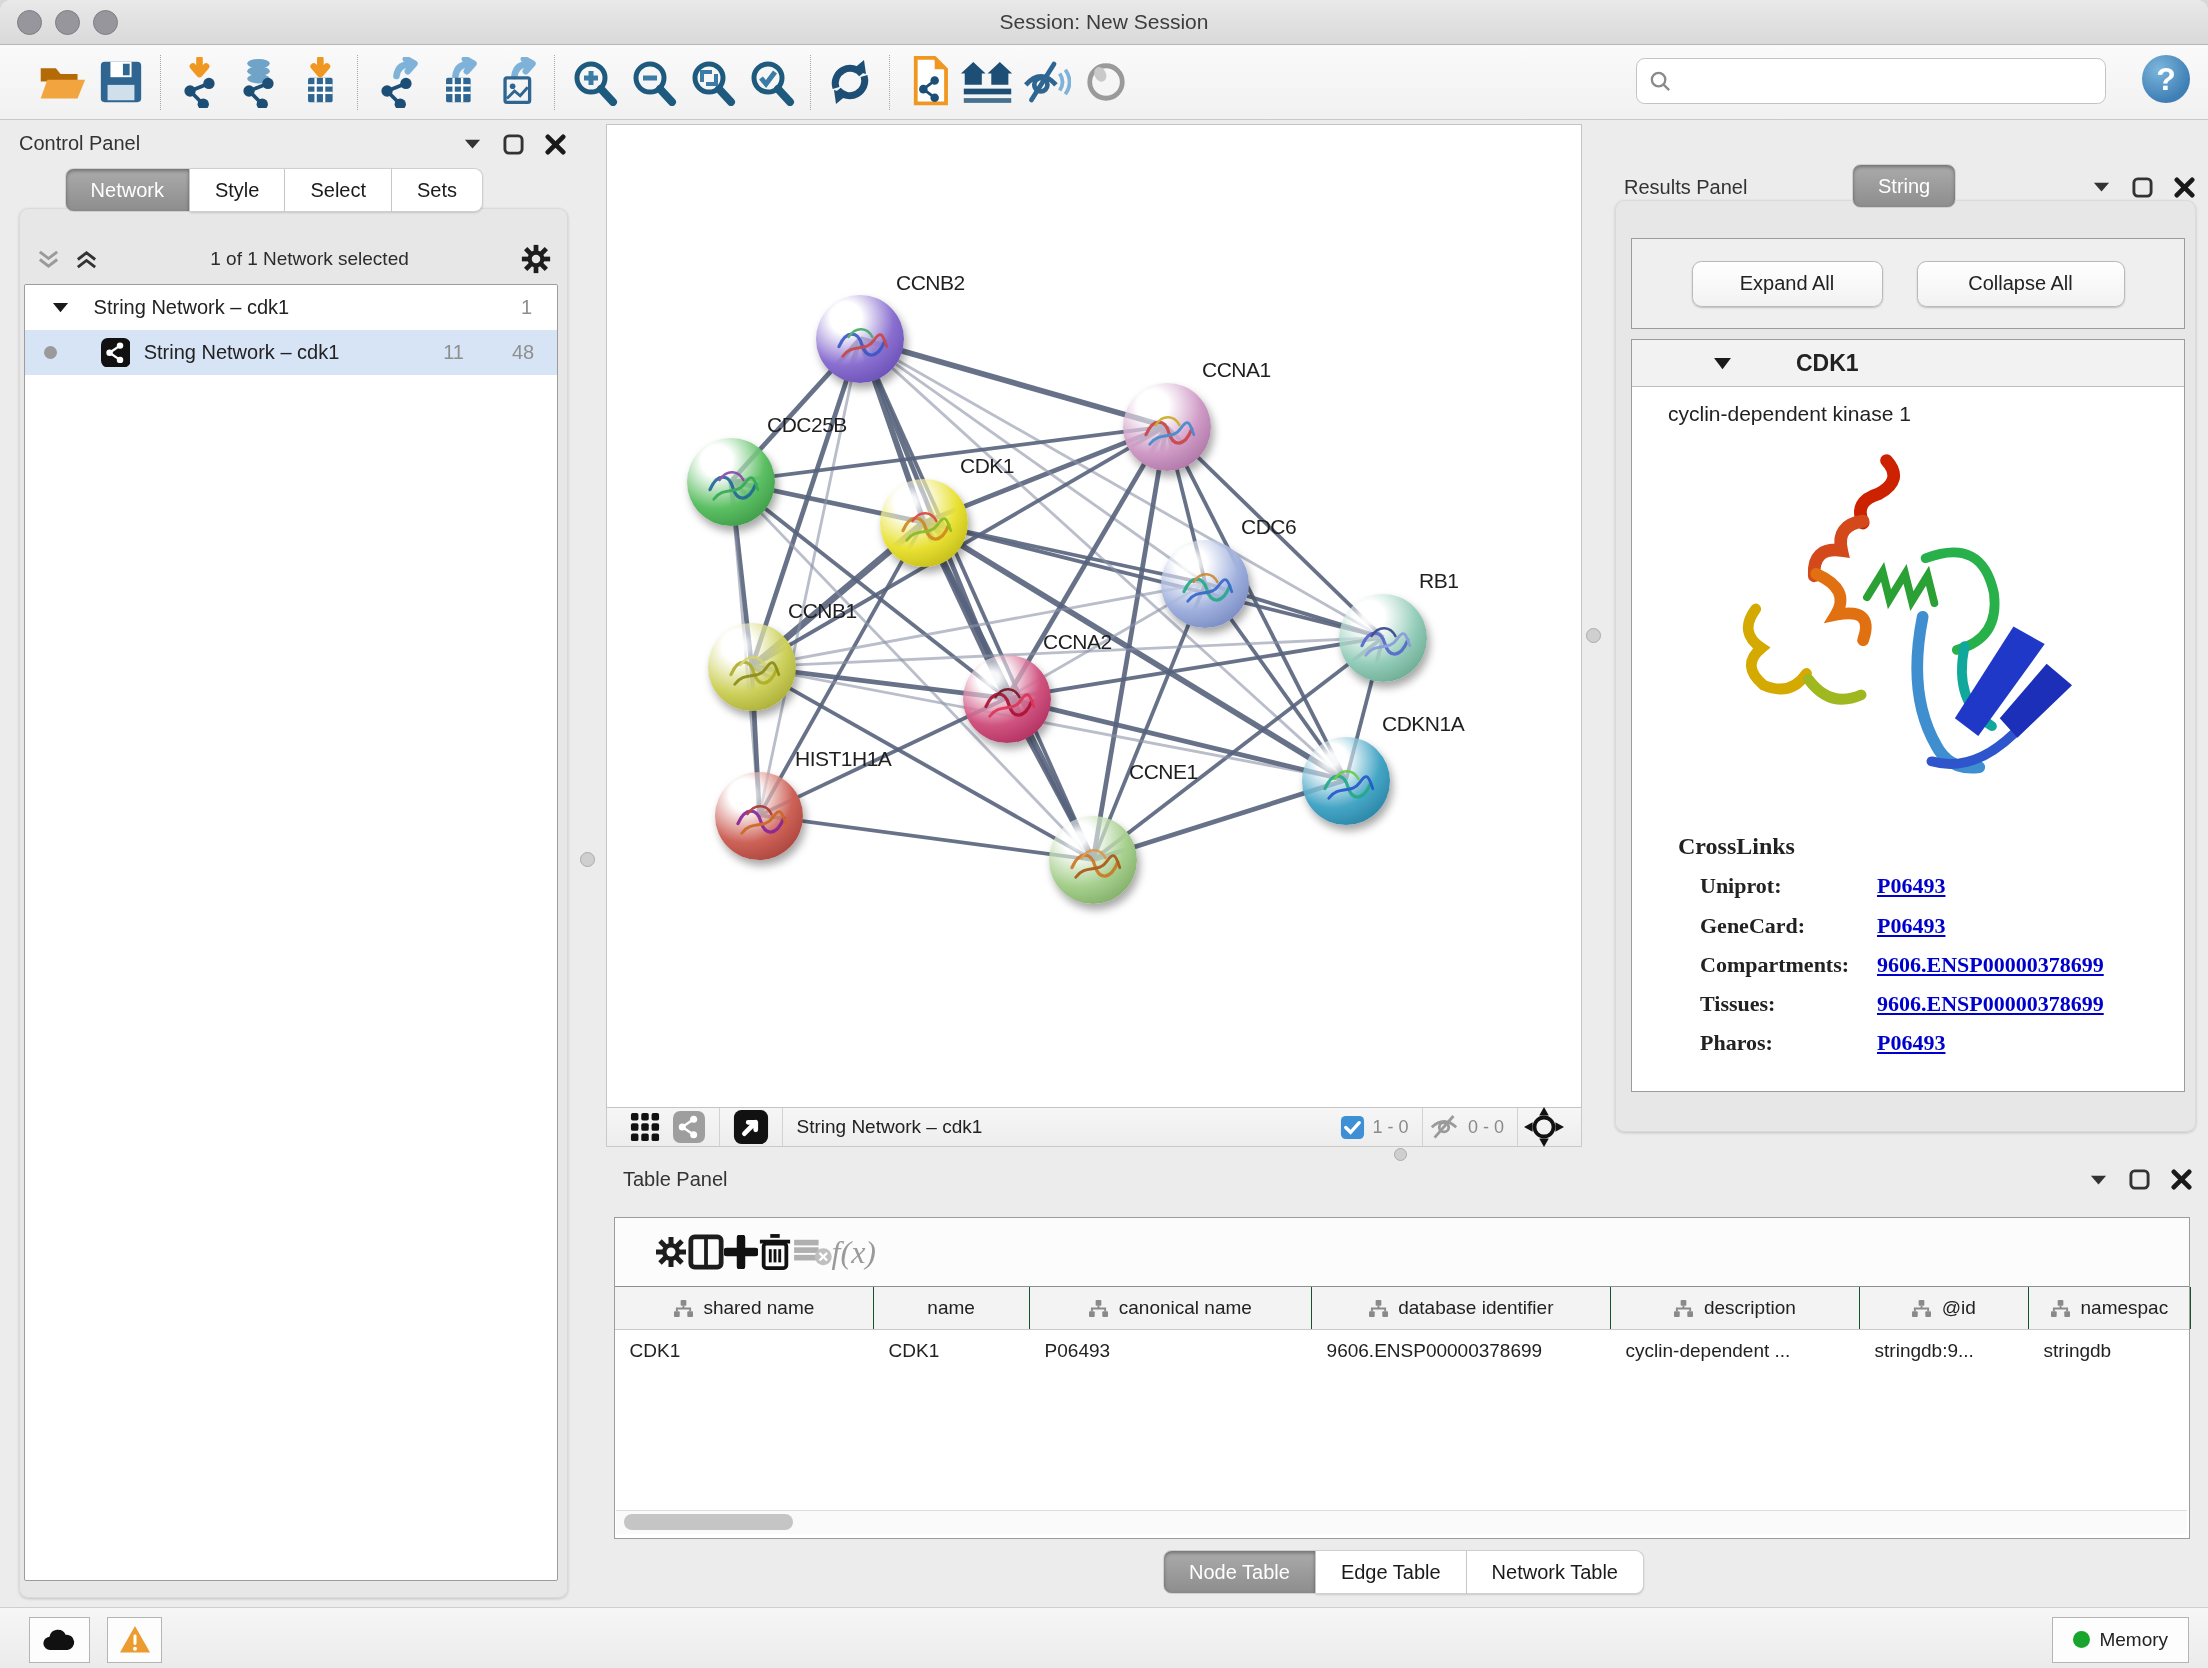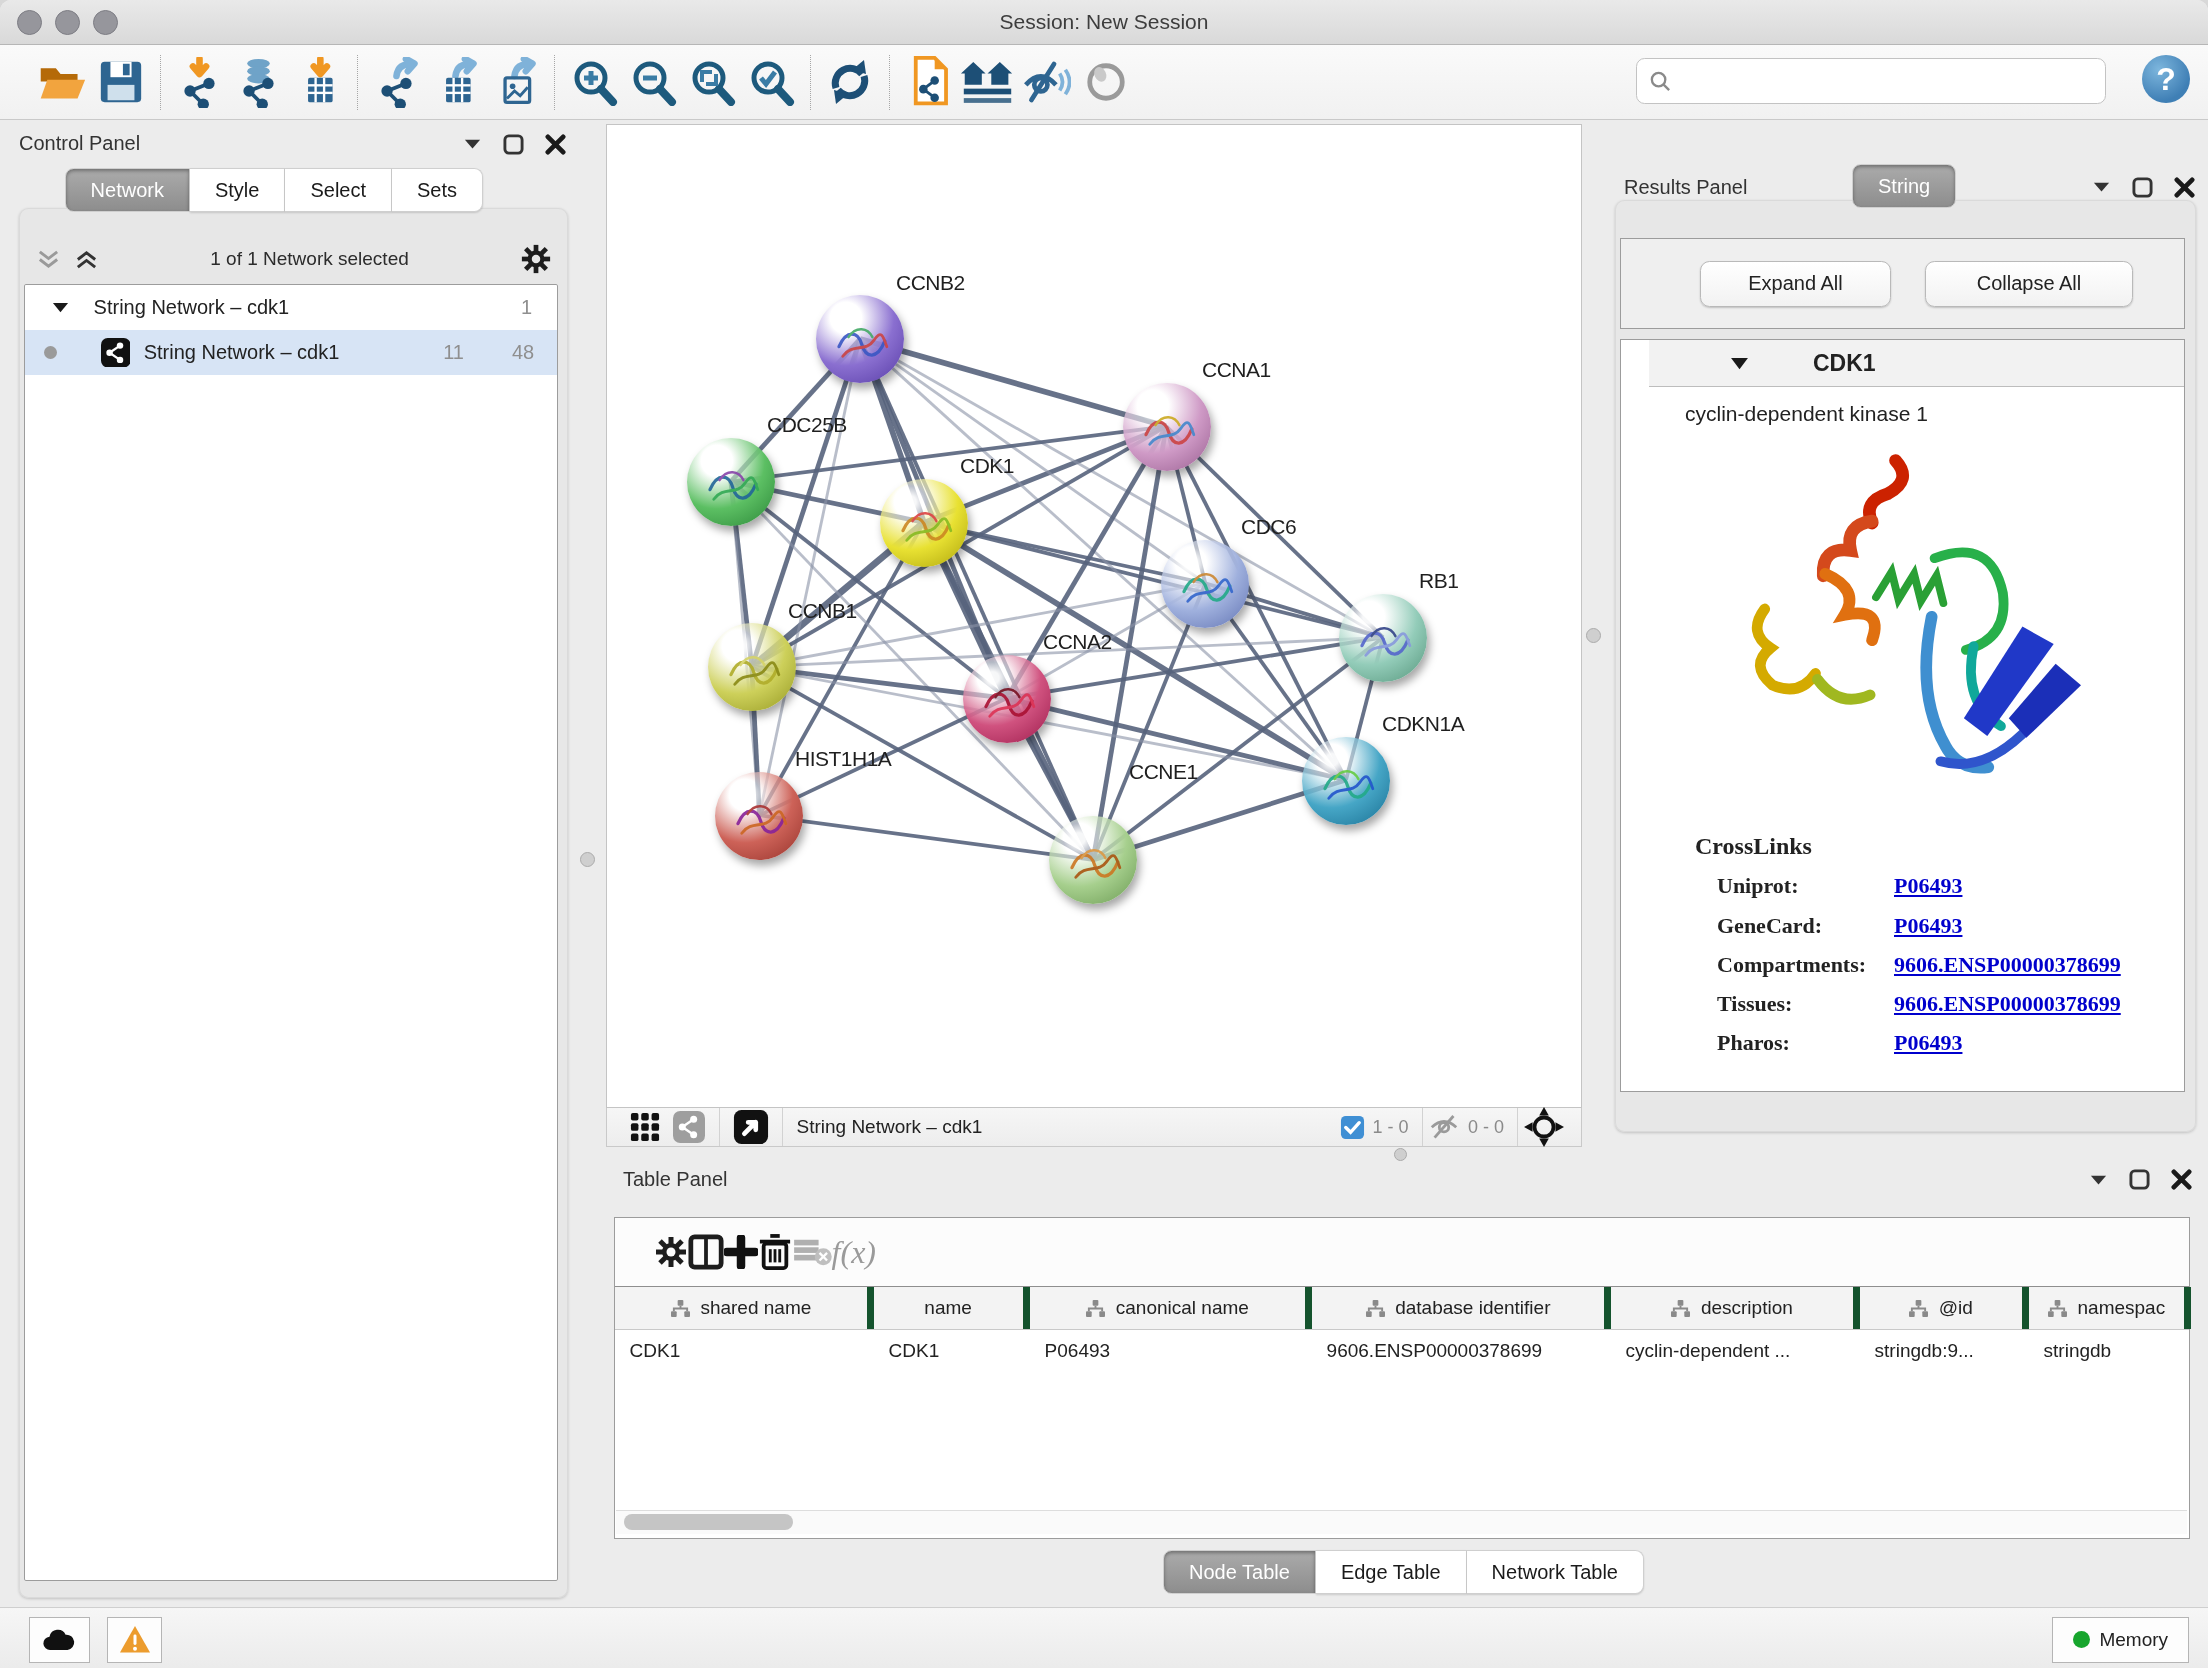--- a/index.html
+++ b/index.html
@@ -64,40 +64,40 @@
   .net-node svg{position:absolute;left:0;top:0;opacity:.9;}
   .net-label{position:absolute;font-size:21px;color:#1f1f1f;letter-spacing:-0.5px;white-space:nowrap;}
   #net-toolbar{position:absolute;left:0;top:984px;width:976px;height:39px;
     background:linear-gradient(#f6f6f6,#ededed);border:1px solid #c9c9c9;border-top:none;
     display:flex;align-items:center;box-sizing:border-box;font-size:19px;}
   .ntb-sep{width:0;height:38px;border-left:1px solid #d2d2d2;margin:0 13.3px;}
   .ntb-count{color:#8a8a8a;font-size:18px;margin:0 7.6px;}
 
   
   #results-panel{position:absolute;left:1607px;top:124px;width:593px;height:1008px;}
-  .rp-box{position:absolute;left:13px;right:15px;background:#efefef;border:1.9px solid #9c9c9c;padding-left:28px;}
+  .rp-box{position:absolute;left:24px;right:15px;background:#efefef;border:1.9px solid #9c9c9c;}
   .btn{background:linear-gradient(#ffffff,#f2f2f2);border:1px solid #b9b9b9;border-radius:9.5px;
     height:44px;padding:0 23px;font-size:20px;display:flex;align-items:center;justify-content:center;
     box-shadow:0 1px 1.9px rgba(0,0,0,.2);}
   .cdk-header{height:46px;border-bottom:1px solid #bdbdbd;background:#f2f2f2;
     display:flex;align-items:center;}
   .serif{font-family:"Liberation Serif","DejaVu Serif",serif;}
   .xlink{color:#0000cd;text-decoration:underline;}
   .xl-row{display:flex;font-size:22px;margin-top:13.3px;}
   .xl-label{width:177px;flex:0 0 auto;}
 
   
   #table-panel{position:absolute;left:606px;top:1162px;width:1595px;height:439px;}
   #tp-box{position:absolute;left:7.6px;top:55px;right:11.4px;height:320px;background:#fff;
     border:1.9px solid #9c9c9c;}
   .tp-toolbar{height:68px;background:#fcfcfc;display:flex;align-items:center;
     padding-left:39px;border-bottom:1.9px solid #8e8e8e;}
   .tbl-header{display:flex;height:42px;background:#f3f3f3;border-bottom:1px solid #c9c9c9;}
   .tbl-hcell{display:flex;align-items:center;justify-content:center;gap:9.5px;
-    font-size:19px;color:#222;border-right:7px solid #14532d;box-sizing:border-box;flex:0 0 auto;}
+    font-size:19px;color:#222;border-right:1px solid #14532d;box-sizing:border-box;flex:0 0 auto;}
   .tbl-row{display:flex;height:42px;background:#fff;}
   .tbl-cell{display:flex;align-items:center;padding-left:15px;font-size:19px;
     box-sizing:border-box;flex:0 0 auto;}
   .hscroll{position:absolute;left:1.9px;bottom:3.8px;right:1.9px;height:23px;background:#fafafa;
     border-top:1px solid #ddd;}
   .hthumb{position:absolute;left:7.6px;top:2.9px;width:169px;height:16px;background:#c5c5c5;border-radius:8.6px;}
   #tp-tabs{position:absolute;left:0;right:0;top:388px;display:flex;justify-content:center;}
 
   
   #status-bar{position:absolute;left:0;top:1607px;width:100%;height:61px;

